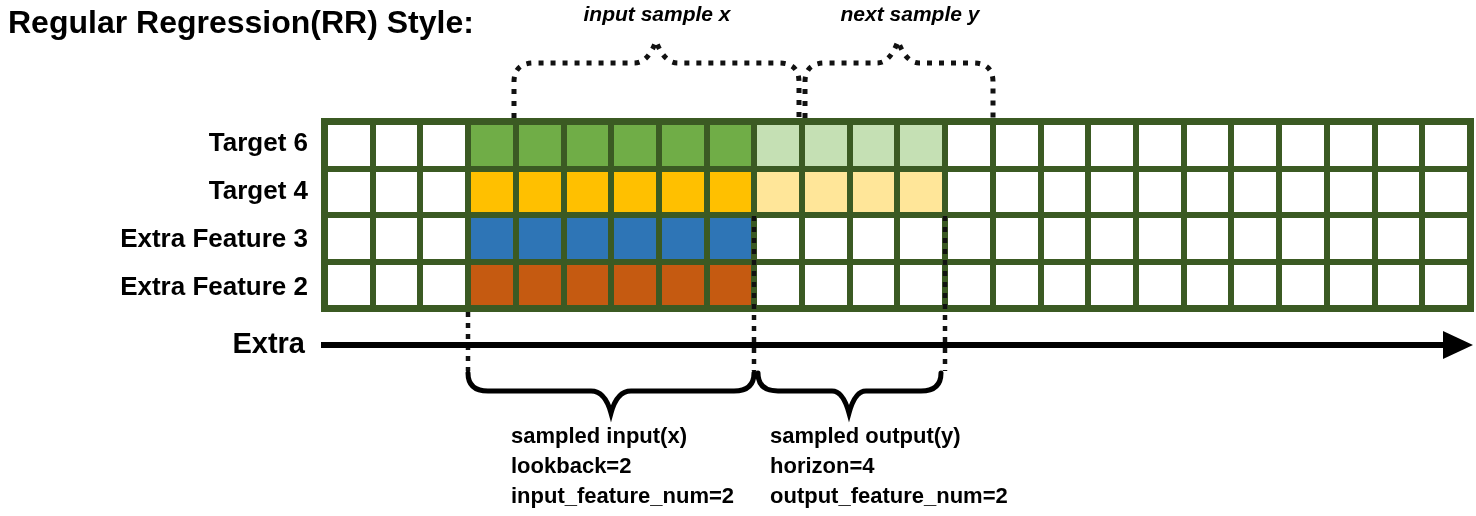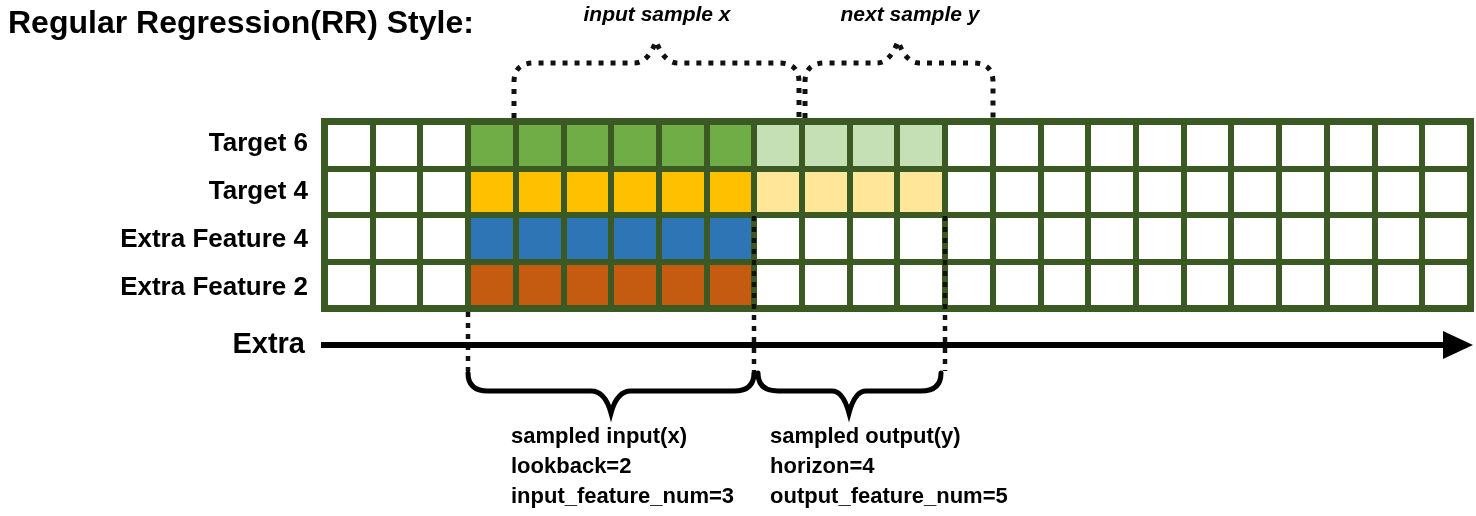--- a/index.html
+++ b/index.html
@@ -29,21 +29,21 @@
 
 <div id="page">
 
   <div class="title">Regular Regression(RR) Style:</div>
 
   <div id="lbl-next-x" class="sample-label">input sample x</div>
   <div id="lbl-next-y" class="sample-label">next sample y</div>
 
   <div id="rl0" class="row-label">Target 6</div>
   <div id="rl1" class="row-label">Target 4</div>
-  <div id="rl2" class="row-label">Extra Feature 4</div>
+  <div id="rl2" class="row-label">Extra Feature 3</div>
   <div id="rl3" class="row-label">Extra Feature 2</div>
 
   <div id="grid" style="background: rgb(59, 90, 35);">
       <div class="cell" style="background: rgb(255, 255, 255);"></div>
       <div class="cell" style="background: rgb(255, 255, 255);"></div>
       <div class="cell" style="background: rgb(255, 255, 255);"></div>
       <div class="cell" style="background: rgb(112, 173, 71);"></div>
       <div class="cell" style="background: rgb(112, 173, 71);"></div>
       <div class="cell" style="background: rgb(112, 173, 71);"></div>
       <div class="cell" style="background: rgb(112, 173, 71);"></div>
@@ -136,26 +136,26 @@
       <div class="cell" style="background: rgb(255, 255, 255);"></div>
       <div class="cell" style="background: rgb(255, 255, 255);"></div>
       <div class="cell" style="background: rgb(255, 255, 255);"></div>
     </div>
 
   <div class="time-label">Extra</div>
 
   <div id="anno-input" class="anno">
     <div>sampled input(x)</div>
     <div>lookback=2</div>
-    <div>input_feature_num=3</div>
+    <div>input_feature_num=2</div>
   </div>
   <div id="anno-output" class="anno">
     <div>sampled output(y)</div>
     <div>horizon=4</div>
-    <div>output_feature_num=5</div>
+    <div>output_feature_num=2</div>
   </div>
 
   <svg id="overlay" width="1476" height="516" viewBox="0 0 1476 516">
 
     <path d="M 514 118 L 514 82 Q 514 63 534 63 L 634 63 Q 648 63 656 41 Q 664 63 678 63 L 779 63 Q 799 63 799 82 L 799 118" fill="none" stroke="#111111" stroke-width="5" stroke-dasharray="5 7"></path>
 
     <path d="M 805 118 L 805 82 Q 805 63 825 63 L 877 63 Q 890 63 898 41 Q 906 63 919 63 L 973 63 Q 993 63 993 82 L 993 118" fill="none" stroke="#111111" stroke-width="5" stroke-dasharray="5 7"></path>
 
     <line x1="468" y1="312" x2="468" y2="371" stroke="#111111" stroke-width="4.5" stroke-dasharray="5 6"></line>
     <line x1="754" y1="216" x2="754" y2="371" stroke="#111111" stroke-width="4.5" stroke-dasharray="5 6"></line>

